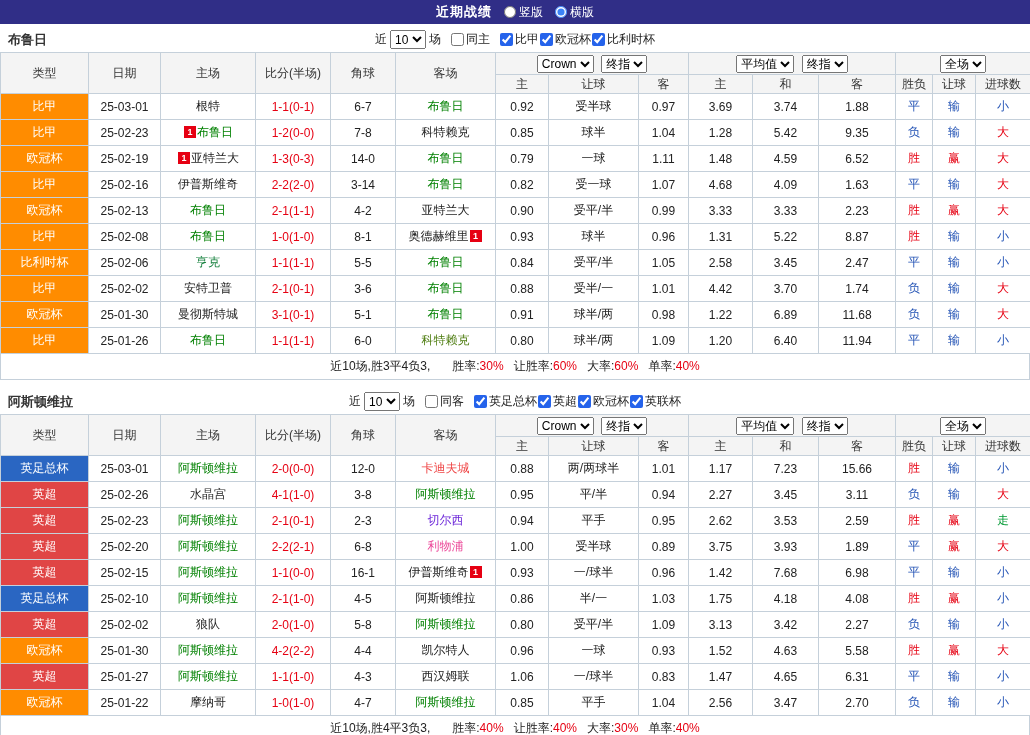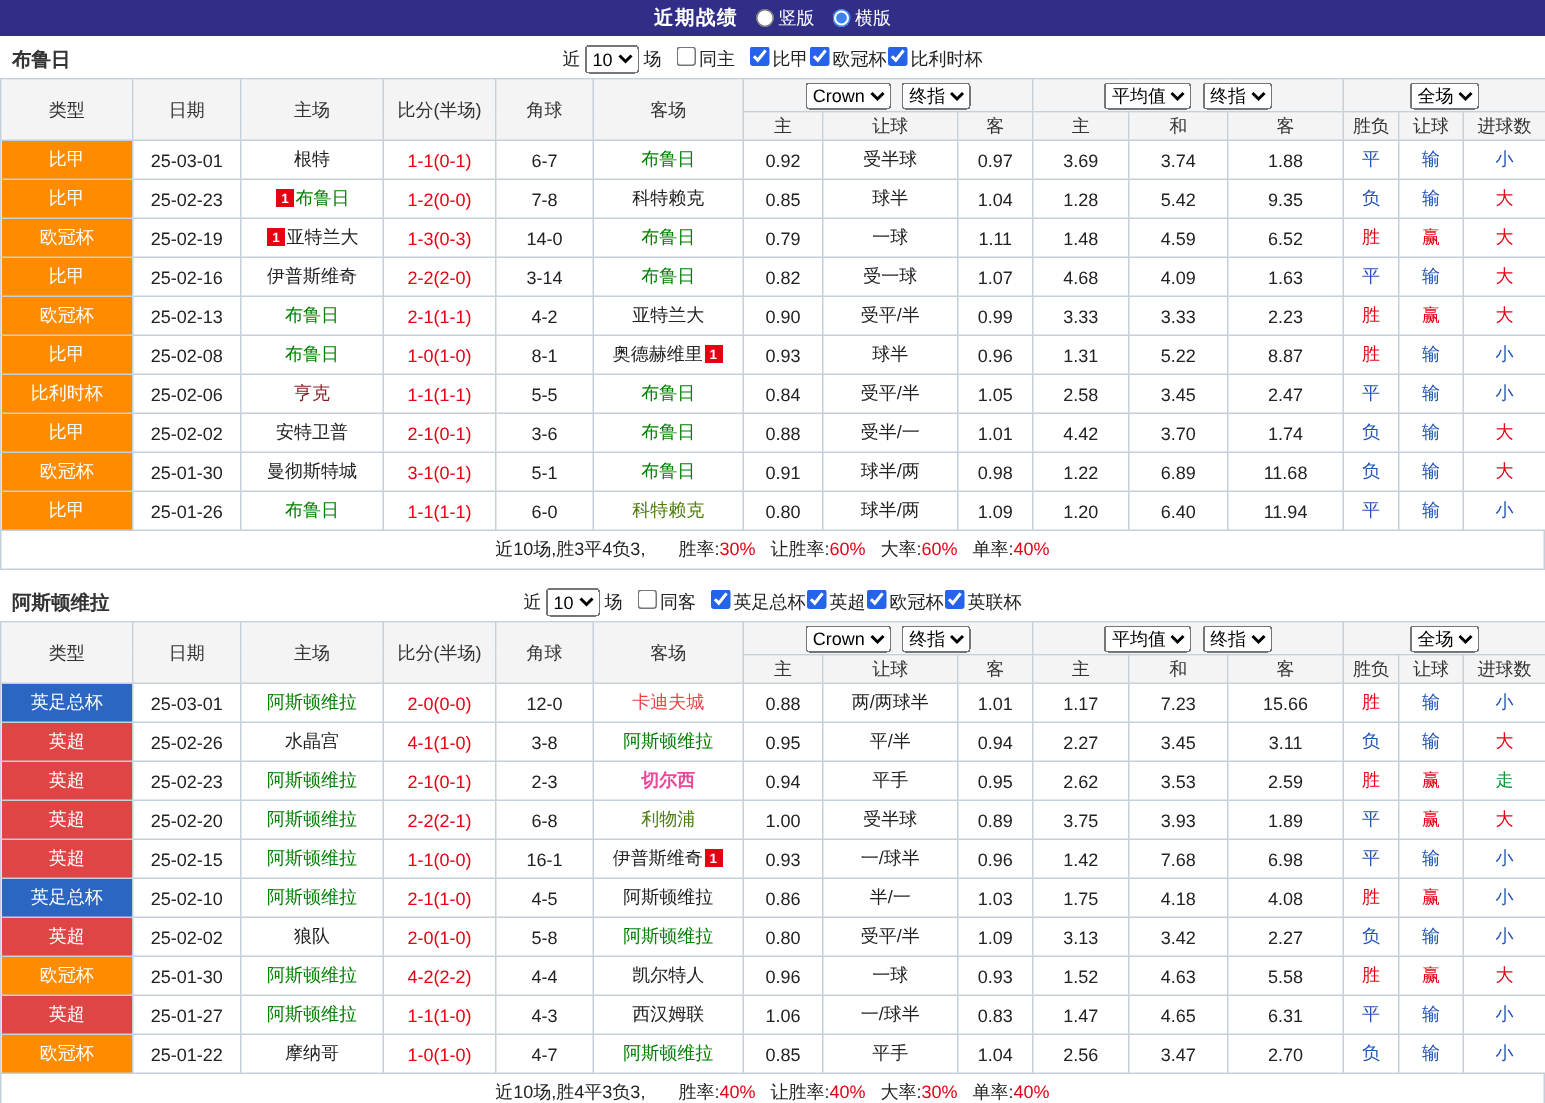--- a/index.html
+++ b/index.html
@@ -7,21 +7,21 @@
   .topbar{height:24px;background:#302e87;display:flex;align-items:center;justify-content:center;gap:12px;color:#fff}
   .topbar-title{font-weight:bold;font-size:13px;letter-spacing:1px}
   .radio-label{display:inline-flex;align-items:center;gap:3px;font-size:12px;cursor:pointer}
   .radio-label input{margin:0;accent-color:#3b82f6;width:12px;height:12px}
   .section{margin-top:3px}
   .section + .section{margin-top:9px}
   .section-head{height:25px;position:relative;display:flex;align-items:center}
   .team-name{position:absolute;left:8px;font-weight:bold;font-size:13px;color:#333}
   .filters{margin:0 auto;display:flex;align-items:center;gap:3px}
   .filters select{height:19px;font-size:12px}
-  .filter-check{display:inline-flex;align-items:flex-start;gap:1px;cursor:pointer}
+  .filter-check{display:inline-flex;align-items:center;gap:1px;cursor:pointer}
   .filter-check input{margin:0 1px;accent-color:#2563eb;width:13px;height:13px}
   .venue-check{margin-left:6px}
   .league-filters{display:inline-flex;align-items:center;margin-left:6px}
   table{width:1030px;border-collapse:collapse;table-layout:fixed}
   th,td{border:1px solid #c5d0da;text-align:center;padding:0;overflow:hidden;white-space:nowrap}
   thead th{background:#f4f4f4;font-weight:normal;color:#333;font-size:12px}
   tr.hdr-top th{height:21px}
   tr.hdr-sub th{height:18px}
   .hdr-top select{height:18px;font-size:12px;margin:0 2px;max-width:86px;vertical-align:middle}
   tbody td{height:25px;background:#fff}
@@ -236,21 +236,21 @@
             <td>5.22</td>
             <td>8.87</td>
             <td style="color: rgb(230, 0, 18);">胜</td>
             <td style="color: rgb(35, 83, 181);">输</td>
             <td style="color: rgb(35, 83, 181);">小</td>
           </tr>
 
           <tr>
             <td class="type-cell" style="background: rgb(255, 140, 0);">比利时杯</td>
             <td>25-02-06</td>
-            <td><span style="color: #7f1d1d;">亨克</span></td>
+            <td><span style="color: #15803d;">亨克</span></td>
             <td class="score-cell">1-1(1-1)</td>
             <td>5-5</td>
             <td><span style="color: rgb(0, 128, 0);">布鲁日</span></td>
             <td>0.84</td>
             <td>受平/半</td>
             <td>1.05</td>
             <td>2.58</td>
             <td>3.45</td>
             <td>2.47</td>
             <td style="color: rgb(35, 83, 181);">平</td>
@@ -452,39 +452,39 @@
             <td style="color: rgb(35, 83, 181);">输</td>
             <td style="color: rgb(230, 0, 18);">大</td>
           </tr>
 
           <tr>
             <td class="type-cell" style="background: rgb(224, 69, 69);">英超</td>
             <td>25-02-23</td>
             <td><span style="color: rgb(0, 128, 0);">阿斯顿维拉</span></td>
             <td class="score-cell">2-1(0-1)</td>
             <td>2-3</td>
-            <td><span style="color: #ec4899; font-weight: bold;">切尔西</span></td>
+            <td><span style="color: #6d28d9;">切尔西</span></td>
             <td>0.94</td>
             <td>平手</td>
             <td>0.95</td>
             <td>2.62</td>
             <td>3.53</td>
             <td>2.59</td>
             <td style="color: rgb(230, 0, 18);">胜</td>
             <td style="color: rgb(230, 0, 18);">赢</td>
             <td style="color: rgb(0, 153, 51);">走</td>
           </tr>
 
           <tr>
             <td class="type-cell" style="background: rgb(224, 69, 69);">英超</td>
             <td>25-02-20</td>
             <td><span style="color: rgb(0, 128, 0);">阿斯顿维拉</span></td>
             <td class="score-cell">2-2(2-1)</td>
             <td>6-8</td>
-            <td><span style="color: #4d7c0f;">利物浦</span></td>
+            <td><span style="color: #ec4899;">利物浦</span></td>
             <td>1.00</td>
             <td>受半球</td>
             <td>0.89</td>
             <td>3.75</td>
             <td>3.93</td>
             <td>1.89</td>
             <td style="color: rgb(35, 83, 181);">平</td>
             <td style="color: rgb(230, 0, 18);">赢</td>
             <td style="color: rgb(230, 0, 18);">大</td>
           </tr>

